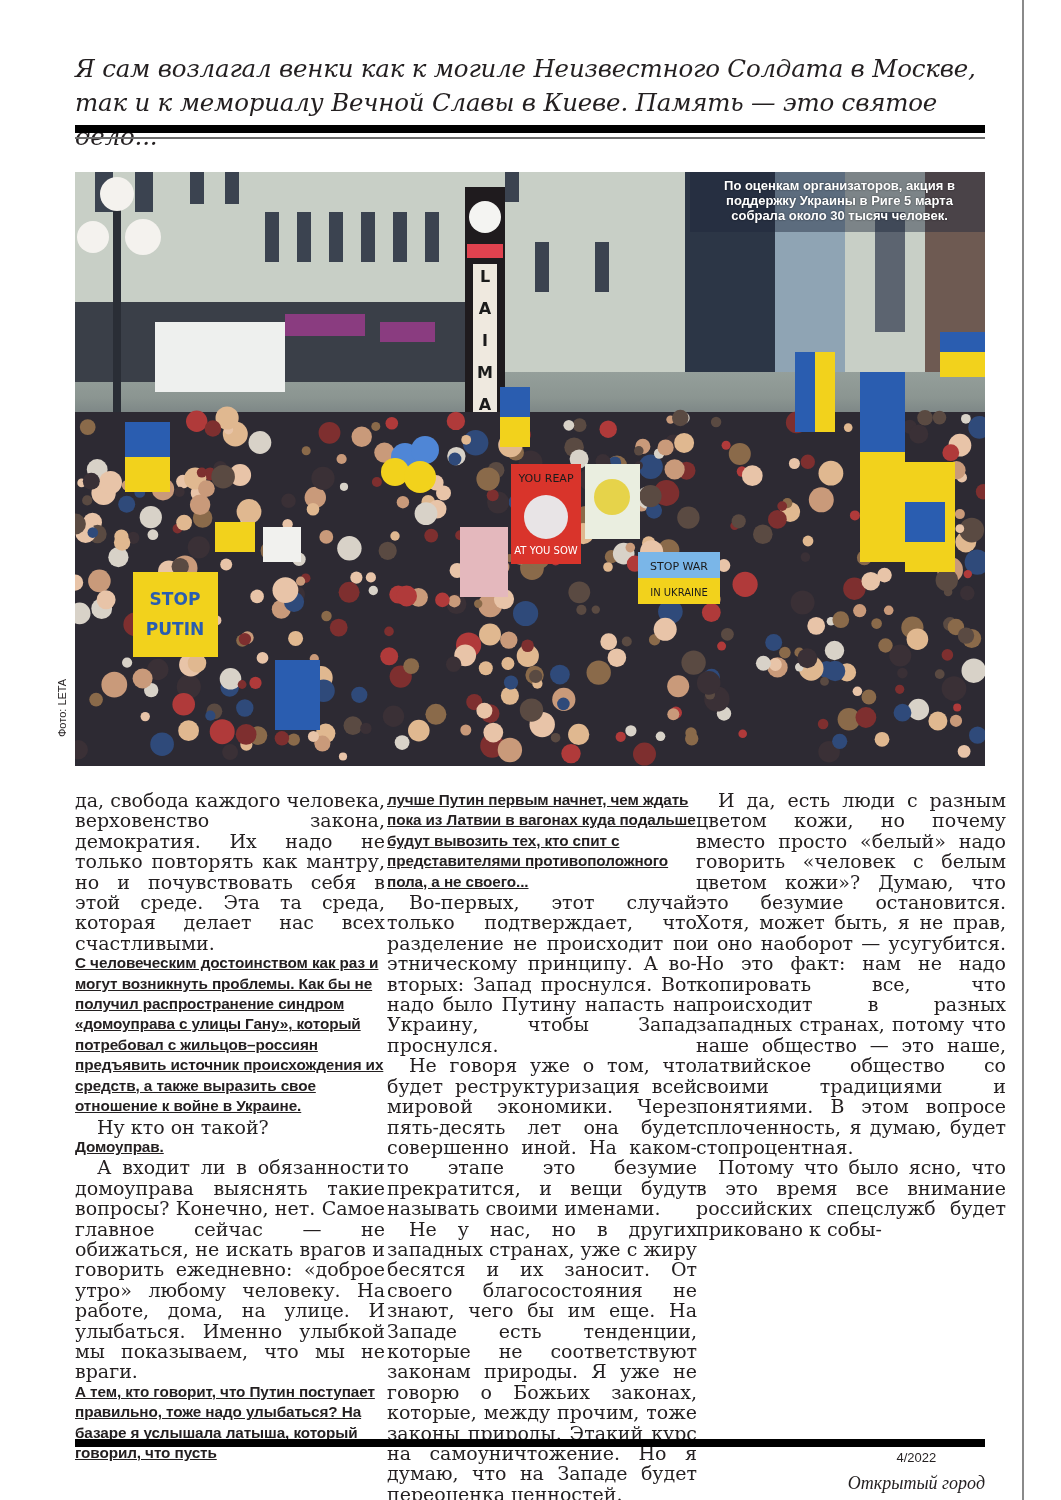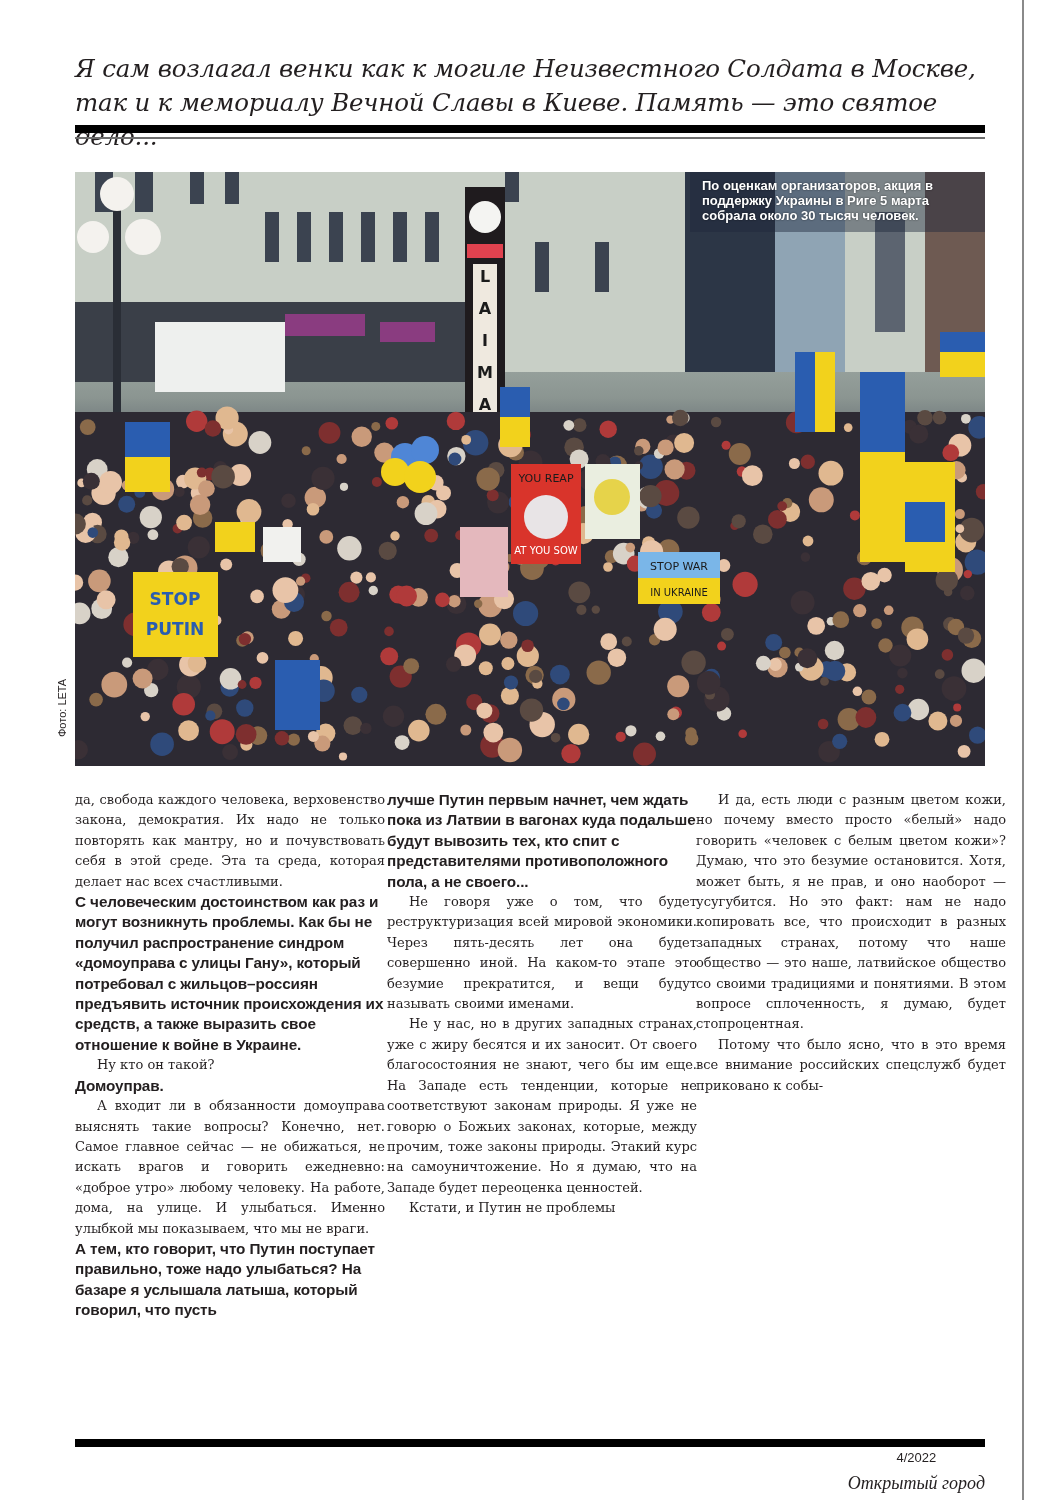--- a/index.html
+++ b/index.html
@@ -5,28 +5,28 @@
   html, body { margin:0; padding:0; background:#ffffff; }
   body { width:1061px; height:1500px; position:relative; overflow:hidden; color:#231f20; }
   .vrule { position:absolute; left:1022px; top:0; width:2px; height:1500px; background:#8a8a8a; }
   .pullquote { position:absolute; left:75px; top:52px; width:915px; font-family:"DejaVu Serif","Liberation Serif",serif; font-style:italic; font-size:24.5px; line-height:34px; color:#231f20; letter-spacing:-0.2px; }
   .rule-thick-top { position:absolute; left:75px; top:125px; width:910px; height:8px; background:#000; }
   .rule-thin-top { position:absolute; left:75px; top:137px; width:910px; height:2px; background:#6d6d6d; }
 
   .photo { position:absolute; left:75px; top:172px; width:910px; height:594px; overflow:hidden;
     background: linear-gradient(180deg,#9fb1b4 0%,#b7c3bd 18%,#8b9591 38%,#3f4756 52%,#2e3346 60%,#38303a 78%,#2a2730 100%); }
   .photo svg { position:absolute; left:0; top:0; width:910px; height:594px; }
-  .photo-caption { position:absolute; right:8px; top:6px; width:275px; font-family:"Liberation Sans","DejaVu Sans",sans-serif; font-weight:bold; font-size:13px; line-height:15px; color:#fff; text-shadow:0 0 2px rgba(0,0,0,0.6); }
+  .photo-caption { position:absolute; right:8px; top:6px; width:275px; font-family:"Liberation Sans","DejaVu Sans",sans-serif; font-weight:bold; font-size:13px; line-height:15px; color:#fff; text-shadow:0 0 2px rgba(0,0,0,0.6);text-align:center; }
   .photo-credit { position:absolute; left:56px; top:737px; transform-origin:left top; transform:rotate(-90deg); font-family:"Liberation Sans",sans-serif; font-size:11px; color:#231f20; white-space:nowrap; }
 
   .col { position:absolute; top:790px; width:310px; font-size:15.3px; line-height:20.4px; }
   .col1 { left:75px; } .col2 { left:387px; } .col3 { left:696px; }
-  .p { font-family:"DejaVu Serif","Liberation Serif",serif; font-size:13px; margin:0; text-align:justify; }
+  .p { font-family:"DejaVu Serif","Liberation Serif",serif; font-size:19px; margin:0; text-align:justify; }
   .p.indent { text-indent:22px; }
-  .q { font-family:"Liberation Sans","DejaVu Sans",sans-serif; font-weight:bold; font-size:15.3px; margin:0; text-align:left; letter-spacing:-0.1px; }
+  .q { font-family:"Liberation Sans","DejaVu Sans",sans-serif; font-weight:bold; font-size:15.3px; margin:0; text-align:left; letter-spacing:-0.1px;text-decoration:underline; }
 
   .rule-bottom { position:absolute; left:75px; top:1439px; width:910px; height:8px; background:#000; }
   .footer { position:absolute; right:76px; top:1450px; font-family:"Liberation Sans",sans-serif; font-size:13px; color:#231f20; display:flex; align-items:center; gap:8px;flex-direction:column; }
   .footer .mag { font-family:"Liberation Serif",serif; font-style:italic; font-size:18px; }
   .footer .pg { font-family:"Liberation Sans",sans-serif; font-weight:normal; font-size:16px; }
 </style>
 </head>
 <body>
 
 <div class="vrule"></div>
@@ -566,20 +566,21 @@
 <div class="col col1">
     <p class="p">да, свобода каждого человека, верховенство закона, демократия. Их надо не только повторять как мантру, но и почувствовать себя в этой среде. Эта та среда, которая делает нас всех счастливыми.</p>
     <p class="q">С человеческим достоинством как раз и могут возникнуть проблемы. Как бы не получил распространение синдром «домоуправа с улицы Гану», который потребовал с жильцов–россиян предъявить источник происхождения их средств, а также выразить свое отношение к войне в Украине.</p>
     <p class="p indent">Ну кто он такой?</p>
     <p class="q">Домоуправ.</p>
     <p class="p indent">А входит ли в обязанности домоуправа выяснять такие вопросы? Конечно, нет. Самое главное сейчас — не обижаться, не искать врагов и говорить ежедневно: «доброе утро» любому человеку. На работе, дома, на улице. И улыбаться. Именно улыбкой мы показываем, что мы не враги.</p>
     <p class="q">А тем, кто говорит, что Путин поступает правильно, тоже надо улыбаться? На базаре я услышала латыша, который говорил, что пусть</p>
   </div>
 <div class="col col2">
     <p class="q">лучше Путин первым начнет, чем ждать пока из Латвии в вагонах куда подальше будут вывозить тех, кто спит с представителями противоположного пола, а не своего...</p>
+    <p class="p indent">Во-первых, этот случай только подтверждает, что разделение не происходит по этническому принципу. А во-вторых: Запад проснулся. Вот надо было Путину напасть на Украину, чтобы Запад проснулся.</p>
     <p class="p indent">Не говоря уже о том, что будет реструктуризация всей мировой экономики. Через пять-десять лет она будет совершенно иной. На каком-то этапе это безумие прекратится, и вещи будут называть своими именами.</p>
     <p class="p indent">Не у нас, но в других западных странах, уже с жиру бесятся и их заносит. От своего благосостояния не знают, чего бы им еще. На Западе есть тенденции, которые не соответствуют законам природы. Я уже не говорю о Божьих законах, которые, между прочим, тоже законы природы. Этакий курс на самоуничтожение. Но я думаю, что на Западе будет переоценка ценностей.</p>
     <p class="p indent">Кстати, и Путин не проблемы</p>
   </div>
 <div class="col col3">
     <p class="p indent">И да, есть люди с разным цветом кожи, но почему вместо просто «белый» надо говорить «человек с белым цветом кожи»? Думаю, что это безумие остановится. Хотя, может быть, я не прав, и оно наоборот — усугубится. Но это факт: нам не надо копировать все, что происходит в разных западных странах, потому что наше общество — это наше, латвийское общество со своими традициями и понятиями. В этом вопросе сплоченность, я думаю, будет стопроцентная.</p>
     <p class="p indent">Потому что было ясно, что в это время все внимание российских спецслужб будет приковано к собы-</p>
   </div>
 
 <div class="rule-bottom"></div>

